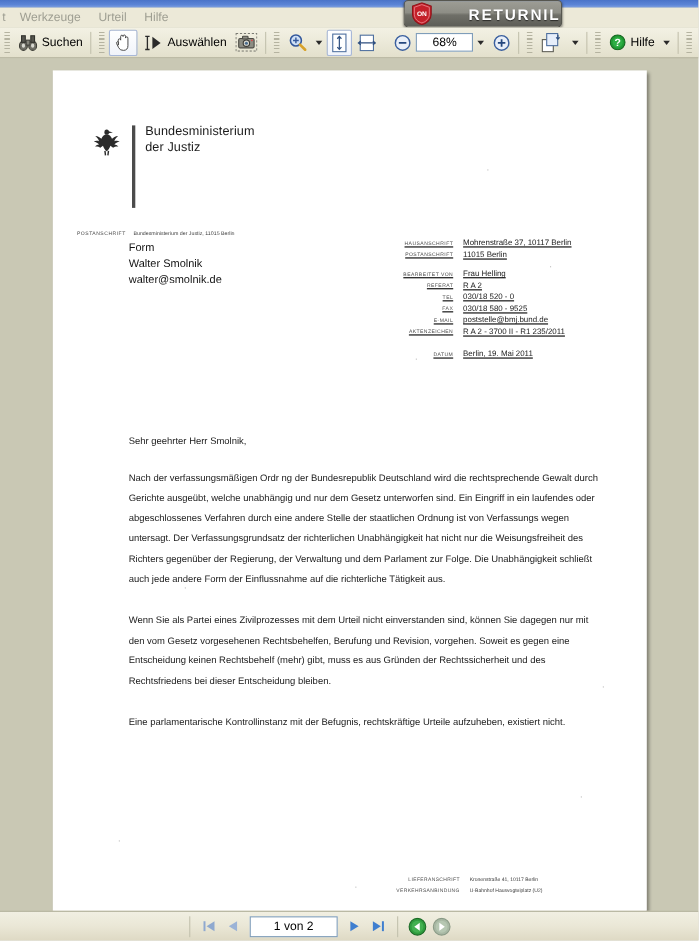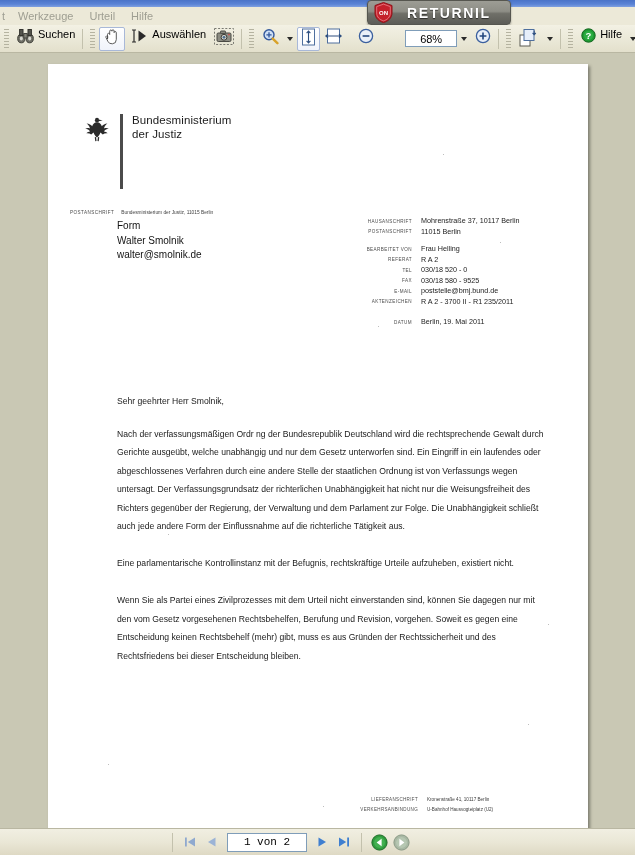--- a/index.html
+++ b/index.html
@@ -52,20 +52,21 @@
     left: 367px; top: 0px;
     width: 144px; height: 25px;
     border-radius: 4px;
     background: linear-gradient(to bottom, #9d9d95 0%, #8e8e86 45%, #6f6f68 55%, #5d5d57 100%);
     border: 1px solid #56564f;
     box-shadow: 0 1px 2px rgba(0,0,0,.35);
     display: flex;
     align-items: center;
     box-sizing: border-box;
     overflow: hidden;
+    gap: 19px;
   }
   #returnil-shield {
     width: 19px; height: 21px;
     margin-left: 6px;
     flex: 0 0 auto;
     position: relative;
   }
   #returnil-label {
     color: #ffffff;
     font-size: 14px;
@@ -94,21 +95,21 @@
   }
   .tb-sep {
     width: 1px; height: 20px;
     background: #c3c1ad;
     margin: 0 3px;
     flex: 0 0 auto;
   }
   .tb-btn {
     height: 22px;
     display: flex;
-    align-items: flex-start;
+    align-items: center;
     padding: 0 3px;
     border: 1px solid transparent;
     border-radius: 2px;
     flex: 0 0 auto;
     font-size: 11px;
     color: #000;
     white-space: nowrap;
   }
   .tb-btn.pressed {
     border: 1px solid #a8b8d8;
@@ -126,31 +127,31 @@
   #zoom-field {
     width: 52px; height: 17px;
     background: #ffffff;
     border: 1px solid #7f9db9;
     font-size: 11px;
     display: flex;
     align-items: center;
     justify-content: center;
     box-sizing: border-box;
     flex: 0 0 auto;
-    margin-left: 27px;
   }
   .icon-svg { display:block; }
 
   
   #viewport {
     position: absolute;
     left: 0; top: 53px;
-    width: 635px; height: 775px;
+    width: 555px; height: 775px;
     background: #c9c8b4;
     overflow: hidden;
+    padding-left: 44px;
   }
   #page {
     position: absolute;
     left: 48px; top: 11px;
     width: 540px; height: 775px;
     background: #ffffff;
     box-shadow: 2px 2px 3px rgba(0,0,0,.38);
   }
 
   
@@ -203,21 +204,21 @@
     line-height: 14.5px;
     color: #131313;
   }
 
   
   #meta {
     position: absolute;
     left: 292px; top: 152px;
     width: 225px;
   }
-  .meta-row { display: flex; margin-bottom: 1.5px; }
+  .meta-row { display: flex; margin-bottom: 1.5px; text-decoration: underline; }
   .meta-row .k {
     width: 72px;
     text-align: right;
     font-size: 4.6px;
     letter-spacing: .4px;
     color: #4c4c4c;
     text-transform: uppercase;
     padding-top: 2.5px;
     white-space: nowrap;
   }
@@ -281,21 +282,20 @@
     background: linear-gradient(to bottom, #f1efe2 0%, #eae7d6 50%, #ded9c4 100%);
     border-top: 1px solid #b9b7a2;
     display: flex;
     align-items: center;
     box-sizing: border-box;
   }
   #nav-group {
     display: flex;
     align-items: center;
     margin-left: 166px;
-    font-family: Liberation Mono, monospace;
   }
   .nav-btn {
     width: 22px; height: 20px;
     display: flex;
     align-items: center;
     justify-content: center;
     flex: 0 0 auto;
   }
   #page-field {
     width: 80px; height: 19px;
@@ -562,22 +562,22 @@
       </div>
       <div class="meta-row" id="meta-date">
         <div class="k">DATUM</div>
         <div class="v">Berlin, 19. Mai 2011</div>
       </div>
     </div>
 
     <div id="body-text">
       <p class="greeting">Sehr geehrter Herr Smolnik,</p>
       <p>Nach der verfassungsmäßigen Ordr   ng der Bundesrepublik Deutschland wird die rechtsprechende Gewalt durch Gerichte ausgeübt, welche unabhängig und nur dem Gesetz unterworfen sind. Ein Eingriff in ein laufendes oder abgeschlossenes Verfahren durch eine andere Stelle der staatlichen Ordnung ist von Verfassungs wegen untersagt. Der Verfassungsgrundsatz der richterlichen Unabhängigkeit hat nicht nur die Weisungsfreiheit des Richters gegenüber der Regierung, der Verwaltung und dem Parlament zur Folge. Die Unabhängigkeit schließt auch jede andere Form der Einflussnahme auf die richterliche Tätigkeit aus.</p>
+      <p>Wenn Sie als Partei eines Zivilprozesses mit dem Urteil nicht einverstanden sind, können Sie dagegen nur mit den vom Gesetz vorgesehenen Rechtsbehelfen, Berufung und Revision, vorgehen. Soweit es gegen eine Entscheidung keinen Rechtsbehelf (mehr) gibt, muss es aus Gründen der Rechtssicherheit und des Rechtsfriedens bei dieser Entscheidung bleiben.</p>
       <p>Eine parlamentarische Kontrollinstanz mit der Befugnis, rechtskräftige Urteile aufzuheben, existiert nicht.</p>
-      <p>Wenn Sie als Partei eines Zivilprozesses mit dem Urteil nicht einverstanden sind, können Sie dagegen nur mit den vom Gesetz vorgesehenen Rechtsbehelfen, Berufung und Revision, vorgehen. Soweit es gegen eine Entscheidung keinen Rechtsbehelf (mehr) gibt, muss es aus Gründen der Rechtssicherheit und des Rechtsfriedens bei dieser Entscheidung bleiben.</p>
     </div>
 
     <div id="doc-footer">
       <div class="foot-row">
         <div class="k">LIEFERANSCHRIFT</div>
         <div class="v">Kronenstraße 41, 10117 Berlin</div>
       </div>
       <div class="foot-row">
         <div class="k">VERKEHRSANBINDUNG</div>
         <div class="v">U-Bahnhof Hausvogteiplatz (U2)</div>

